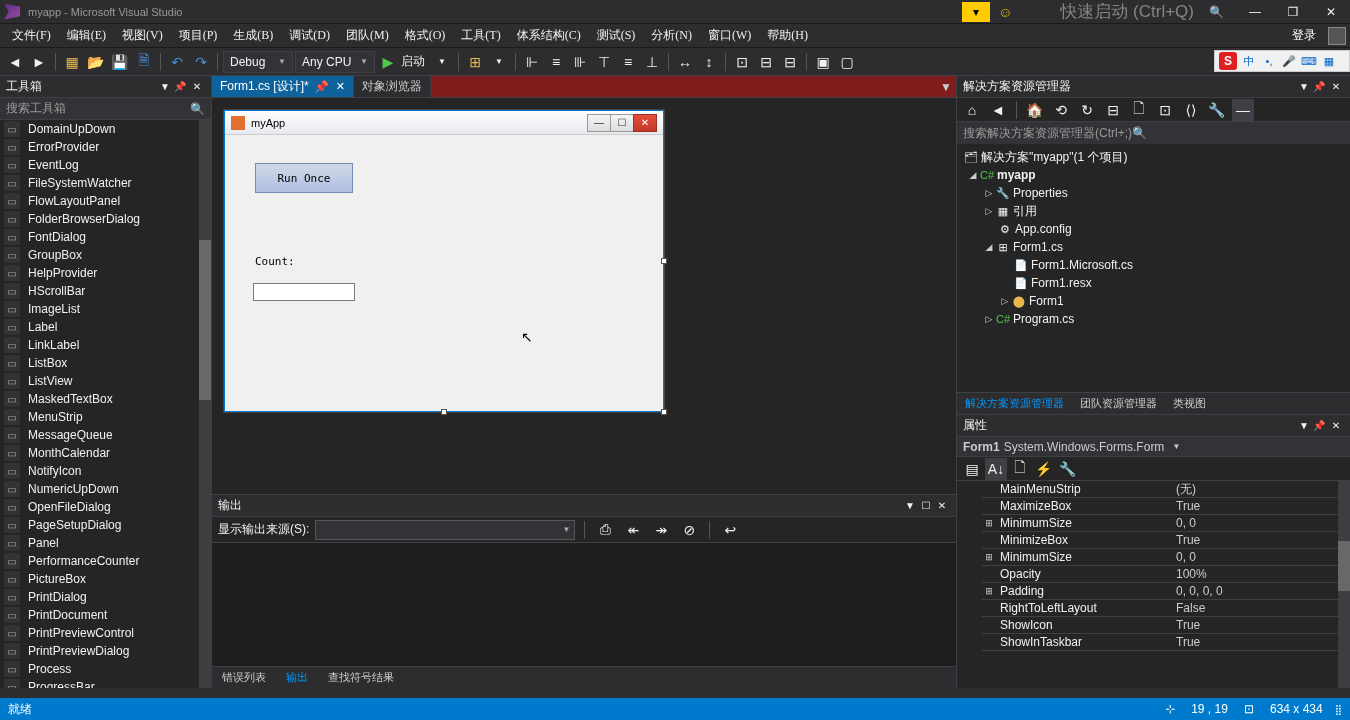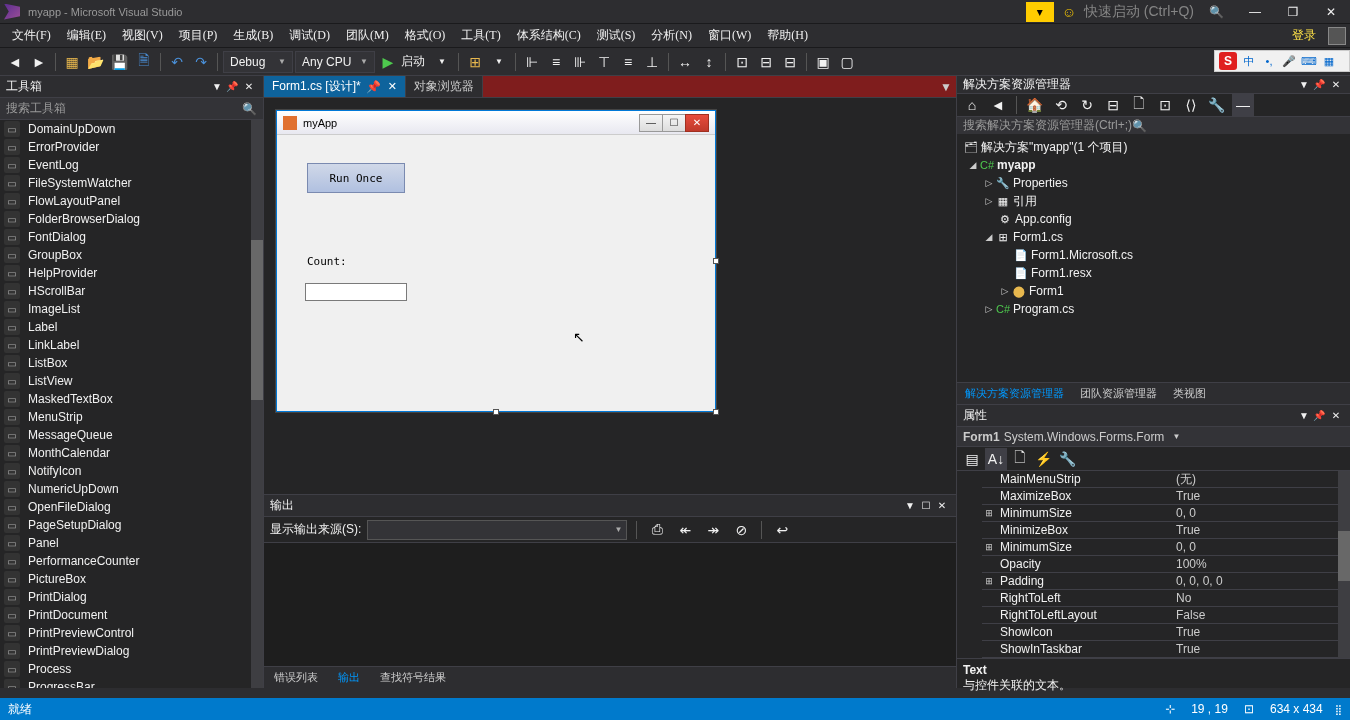--- a/index.html
+++ b/index.html
@@ -6,43 +6,43 @@
 body { background: #2d2d30; color: #f1f1f1; width: 1350px; height: 720px; overflow: hidden; position: relative; }
 
 
 .titlebar { height: 24px; background: #2d2d30; display: flex; align-items: center; padding: 0 4px; border-bottom: 1px solid #1a1a1c; }
 .titlebar .vs-icon { width: 16px; height: 16px; margin-right: 8px; background: linear-gradient(135deg, #5c2d91 0%, #9b4f96 100%); clip-path: polygon(0 0, 100% 20%, 100% 80%, 0 100%, 30% 50%); }
 .titlebar .title { color: #999; font-size: 11px; }
 .titlebar .spacer { flex: 1; }
 .titlebar .right-group { display: flex; align-items: center; gap: 8px; }
 .titlebar .notify-btn { width: 28px; height: 20px; background: #ffcc00; display: flex; align-items: center; justify-content: center; color: #000; }
 .titlebar .smiley { color: #ffcc00; font-size: 14px; }
-.titlebar .quick-launch { color: #858585; font-size: 14px; }
+.titlebar .quick-launch { color: #858585; font-size: 17px; margin-left: 40px; }
 .titlebar .win-btn { width: 30px; height: 20px; display: flex; align-items: center; justify-content: center; color: #f1f1f1; cursor: pointer; }
 
 
 .menubar { height: 24px; background: #2d2d30; display: flex; align-items: center; padding: 0 4px; border-bottom: 1px solid #1a1a1c; }
 .menubar .menu-item { padding: 2px 8px; color: #f1f1f1; cursor: pointer; font-family: Liberation Serif, serif; }
 .menubar .spacer { flex: 1; }
-.menubar .login { color: #fde047; padding: 12px 8px; }
+.menubar .login { color: #ffffff; padding: 12px 8px; }
 .menubar .avatar { width: 18px; height: 18px; background: #555; border: 1px solid #888; margin-left: 4px; }
 
 
 .toolbar { height: 28px; background: #2d2d30; display: flex; align-items: center; padding: 0 4px; border-bottom: 1px solid #3f3f46; gap: 2px; }
 .tb-btn { width: 22px; height: 22px; display: flex; align-items: center; justify-content: center; color: #f1f1f1; cursor: pointer; font-size: 14px; }
 .tb-sep { width: 1px; height: 18px; background: #555; margin: 0 3px; }
 .tb-combo { height: 22px; background: #333337; border: 1px solid #3f3f46; color: #f1f1f1; padding: 0 6px; min-width: 70px; display: flex; align-items: center; justify-content: space-between; cursor: pointer; }
 .tb-combo .arrow { font-size: 8px; color: #aaa; }
 .tb-run { color: #4ec94e; }
 
 
 .main { display: flex; height: 612px; }
 
 
-.toolbox { width: 264px; background: #252526; border-right: 1px solid #3f3f46; display: flex; flex-direction: column; }
+.toolbox { width: 212px; background: #252526; border-right: 1px solid #3f3f46; display: flex; flex-direction: column; }
 .panel-header { height: 22px; background: #2d2d30; display: flex; align-items: center; padding: 0 6px; color: #f1f1f1; font-size: 11px; border-bottom: 1px solid #3f3f46; }
 .panel-header .spacer { flex: 1; }
 .panel-header .hdr-btn { width: 16px; height: 16px; display: flex; align-items: center; justify-content: center; color: #f1f1f1; cursor: pointer; font-size: 10px; }
 .toolbox-search { height: 22px; background: #333337; display: flex; align-items: center; padding: 0 6px; color: #999; border-bottom: 1px solid #3f3f46; }
 .toolbox-search .spacer { flex: 1; }
 .toolbox-list { flex: 1; overflow: hidden; position: relative; }
 .tb-item { height: 18px; display: flex; align-items: center; padding: 0 4px; color: #f1f1f1; cursor: grab; border-bottom: none; }
 .tb-item .tb-icon { width: 16px; height: 16px; margin-right: 8px; display: flex; align-items: center; justify-content: center; font-size: 10px; color: #aaa; background: #333; border-radius: 2px; }
 .scroll-track { position: absolute; right: 0; top: 0; bottom: 0; width: 12px; background: #3e3e42; }
 .scroll-thumb { position: absolute; right: 0; width: 12px; background: #686868; }
@@ -561,46 +561,37 @@
             <div class="prop-name">Opacity</div>
             <div class="prop-val">100%</div>
           </div>
           <div class="prop-row">
             <div class="expand">⊞</div>
             <div class="prop-name">Padding</div>
             <div class="prop-val">0, 0, 0, 0</div>
           </div>
           <div class="prop-row">
             <div class="expand"></div>
-            <div class="prop-name">RightToLeft</div>
-            <div class="prop-val">No</div>
-          </div>
-          <div class="prop-row">
-            <div class="expand"></div>
             <div class="prop-name">RightToLeftLayout</div>
             <div class="prop-val">False</div>
           </div>
           <div class="prop-row">
             <div class="expand"></div>
             <div class="prop-name">ShowIcon</div>
             <div class="prop-val">True</div>
           </div>
           <div class="prop-row">
             <div class="expand"></div>
             <div class="prop-name">ShowInTaskbar</div>
             <div class="prop-val">True</div>
           </div>
           <div class="scroll-track">
           <div class="scroll-thumb" style="top:60px;height:50px"></div>
         </div>
         </div>
-      <div class="prop-desc">
-        <div class="pd-name">Text</div>
-        <div>与控件关联的文本。</div>
-      </div>
     </div>
   </div>
 </div>
 
 <div class="statusbar">
   <span>就绪</span>
   <div class="spacer"></div>
   <span class="sb-item">⊹</span>
   <span class="sb-item">19 , 19</span>
   <span class="sb-item">⊡</span>

